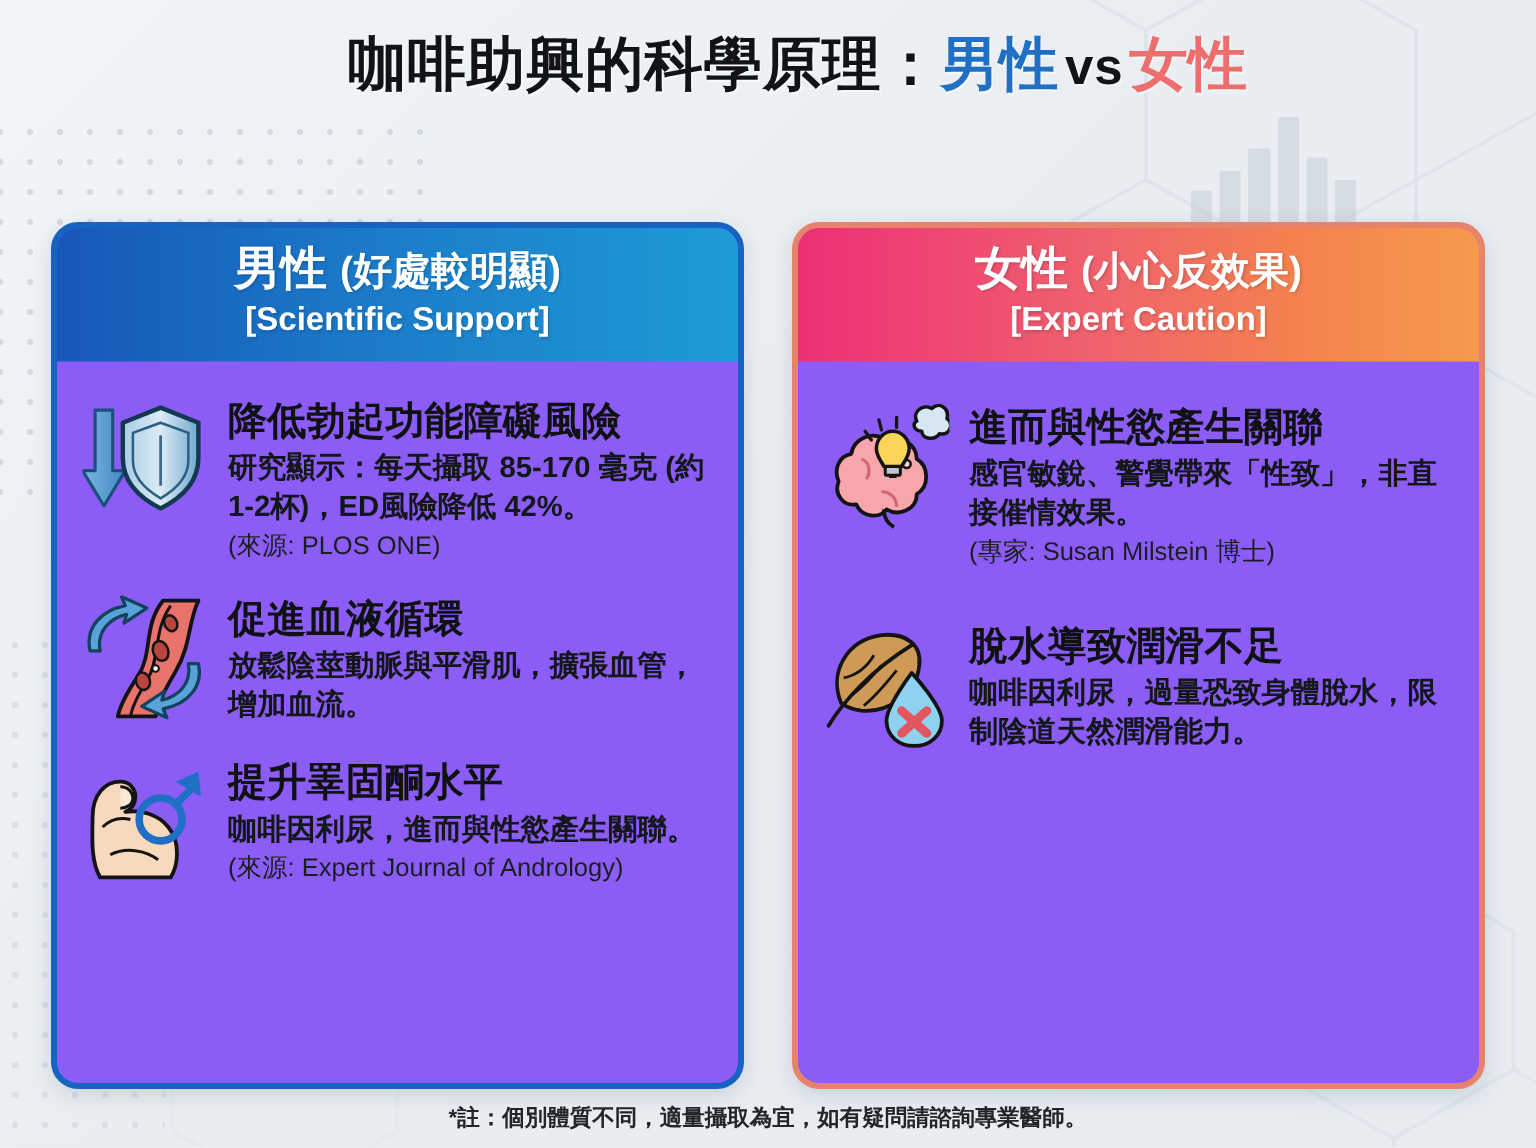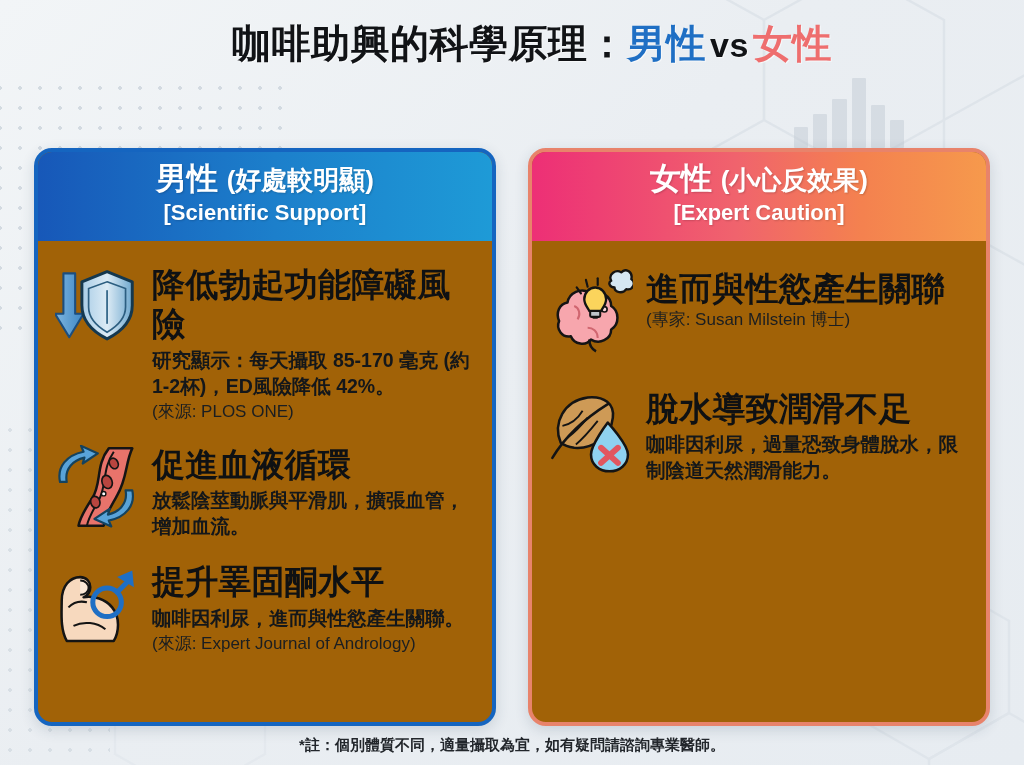--- a/index.html
+++ b/index.html
@@ -80,21 +80,21 @@
     display: flex;
     gap: 32px;
     z-index: 4;
   }
   .card {
     flex: 1;
     border-radius: 18px;
     overflow: hidden;
     display: flex;
     flex-direction: column;
-    background: #a16207;
+    background: #8b5cf6;
     box-shadow: 0 4px 14px rgba(40,60,90,.16);
   }
   .card.male   { border: 4px solid #1565C0; }
   .card.female { border: 4px solid #E8836B; }
 
   .card-header {
     padding: 13px 10px 15px;
     text-align: center;
     color: #fff;
   }
@@ -139,21 +139,21 @@
     flex: 0 0 86px;
     height: 86px;
     display: flex;
     align-items: flex-start;
     justify-content: center;
     padding-top: 2px;
   }
   .item-icon svg { width: 84px; height: 84px; display:block; }
   .item-text { flex: 1; min-width: 0; padding-top: 2px; }
   .item-heading {
-    font-size: 33px;
+    font-size: 26px;
     font-weight: bold;
     color: #0f1113;
     line-height: 1.2;
     letter-spacing: .2px;
   }
   .item-desc {
     font-size: 19.5px;
     font-weight: bold;
     color: #14171a;
     line-height: 1.33;
@@ -323,20 +323,21 @@
             <rect x="49" y="50" width="12" height="7" rx="1.5" fill="#BFC5CA" stroke="#141414" stroke-width="2.4"></rect>
             <line x1="52" y1="58" x2="58" y2="58" stroke="#141414" stroke-width="2.4"></line>
             <line x1="33" y1="22" x2="38" y2="29" stroke="#141414" stroke-width="2.6" stroke-linecap="round"></line>
             <line x1="44" y1="13" x2="46" y2="21" stroke="#141414" stroke-width="2.6" stroke-linecap="round"></line>
             <line x1="58" y1="11" x2="58" y2="19" stroke="#141414" stroke-width="2.6" stroke-linecap="round"></line>
             <path d="M74 14 C70 6 80 0 86 4 C92 -2 100 4 98 12 C104 16 100 26 92 24 C88 30 78 28 78 22 C72 22 70 16 74 14 z" fill="#D6E7F2" stroke="#141414" stroke-width="2.8" stroke-linejoin="round"></path>
           </svg>
         </div>
         <div class="item-text">
           <div class="item-heading">進而與性慾產生關聯</div>
+          <div class="item-desc">感官敏銳、警覺帶來「性致」，非直接催情效果。</div>
           <div class="item-source">(專家: Susan Milstein 博士)</div>
         </div>
       </div>
 
       <div class="item">
         <div class="item-icon">
           <svg viewBox="0 0 100 100">
             <path d="M14 64 C4 40 18 14 46 10 C66 8 78 18 76 34 C74 56 52 72 30 70 C24 69 18 67 14 64 z" fill="#CE9A56" stroke="#141414" stroke-width="3" stroke-linejoin="round"></path>
             <path d="M4 82 C16 62 38 38 70 18" fill="none" stroke="#141414" stroke-width="3" stroke-linecap="round"></path>
             <path d="M22 58 C30 52 38 44 46 34" fill="none" stroke="#141414" stroke-width="2.2"></path>

